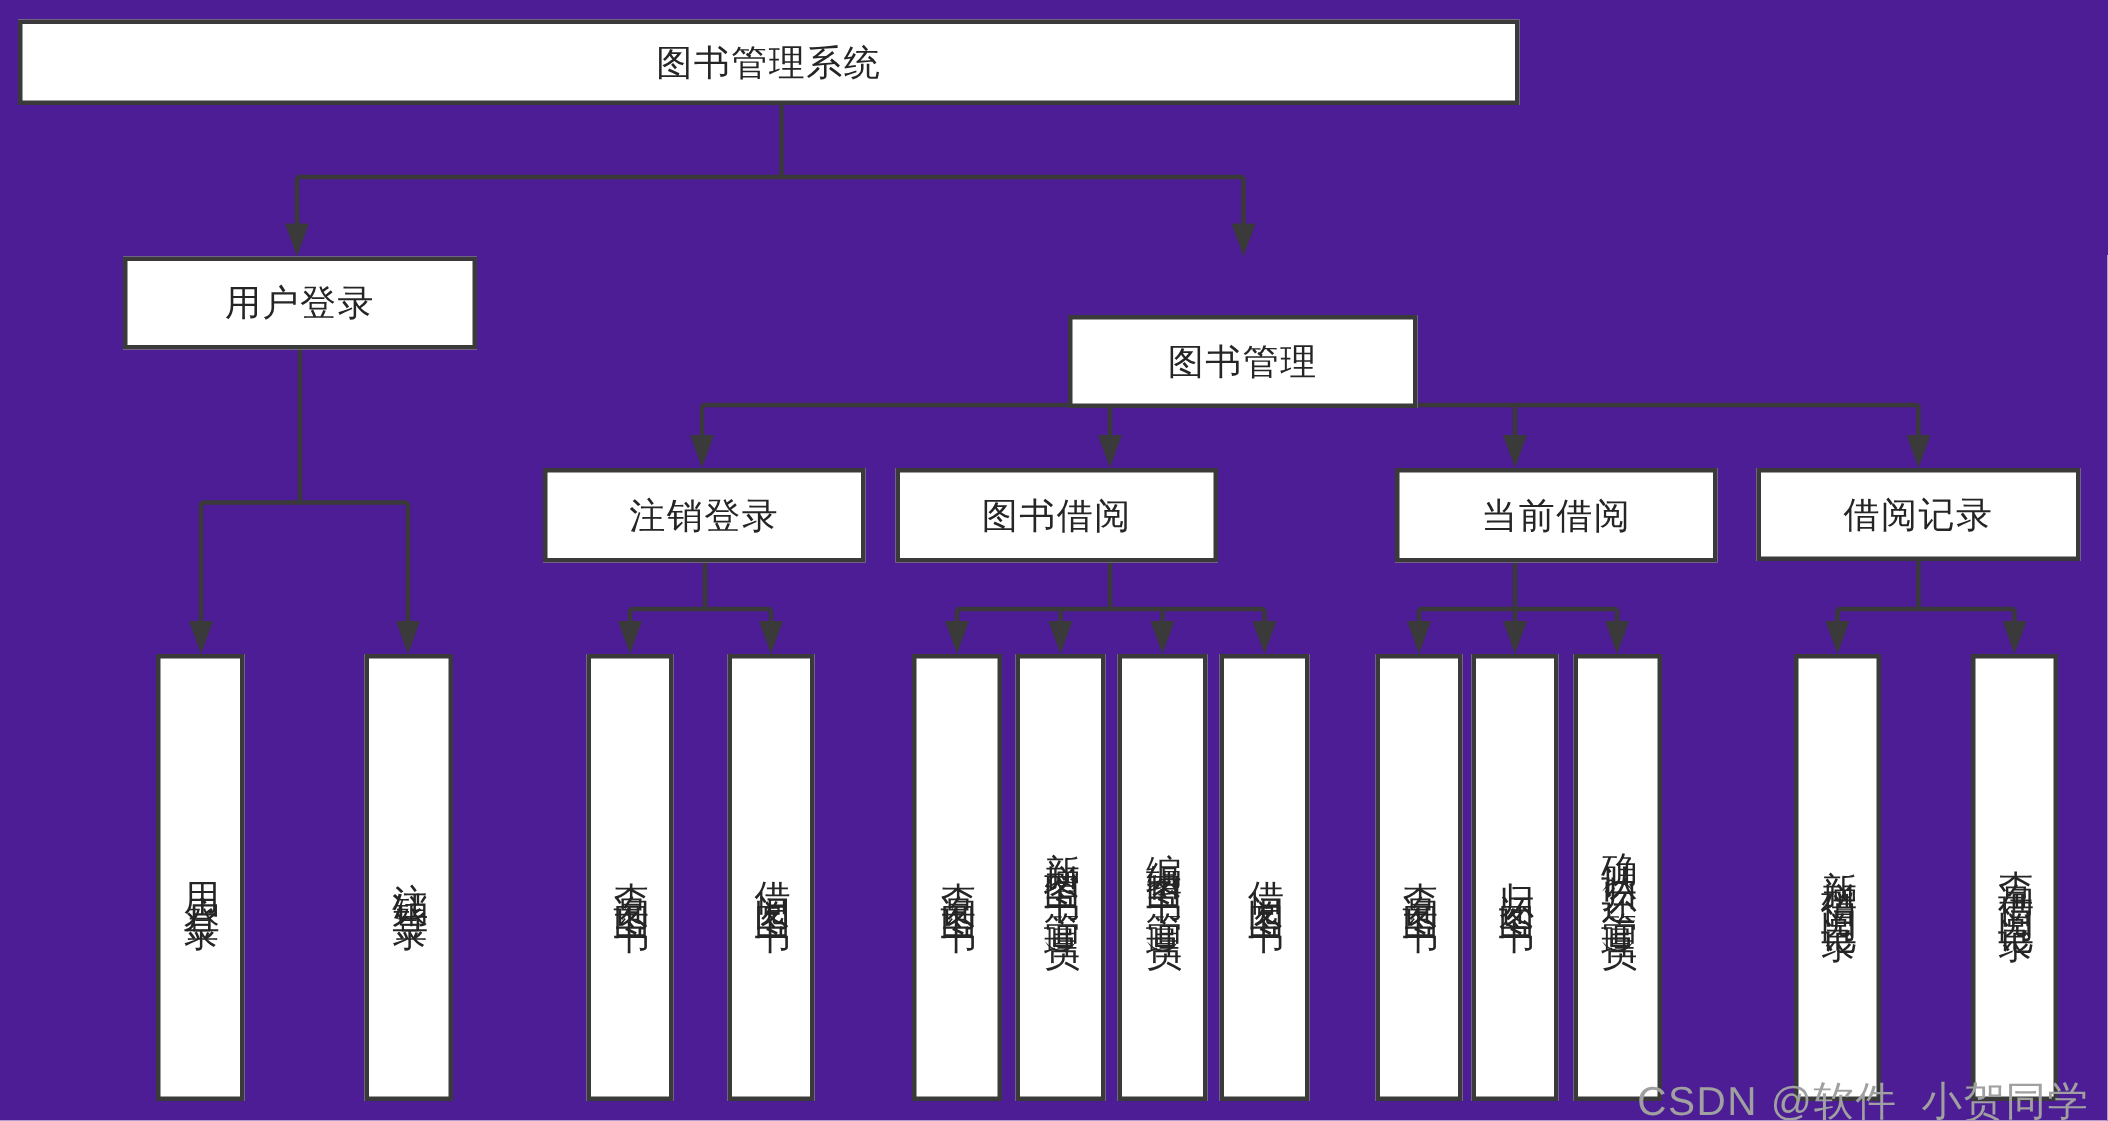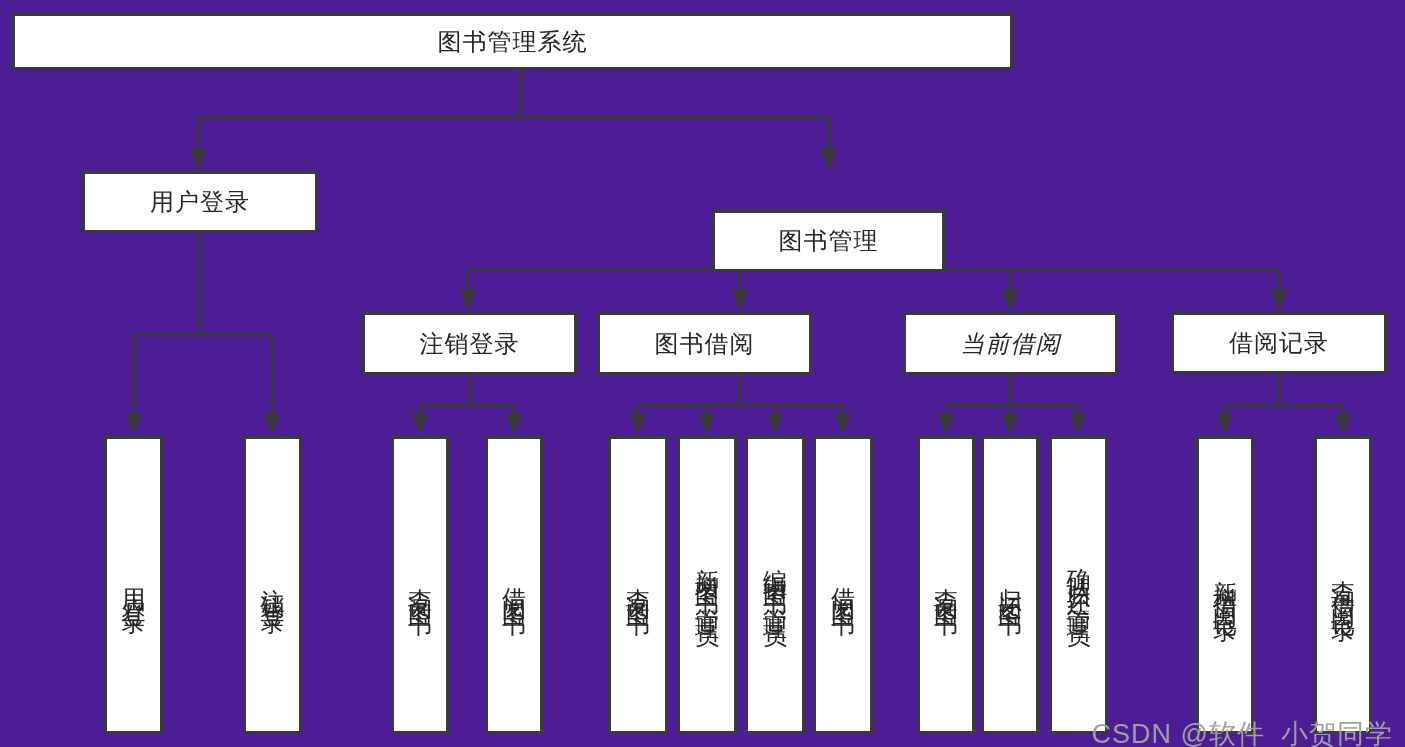--- a/index.html
+++ b/index.html
@@ -125,21 +125,21 @@
     <polygon points="1343,436 1335,414 1351,414" fill="#3a3a3a" stroke="none"></polygon>
   </svg>
 
   <div class="node" style="left:12px;top:13px;width:1001px;height:57px;">图书管理系统</div>
 
   <div class="node" style="left:82px;top:171px;width:236px;height:62px;">用户登录</div>
   <div class="node" style="left:712px;top:171px;width:233px;height:62px;margin-top:39px;">图书管理</div>
 
   <div class="node" style="left:362px;top:312px;width:215px;height:63px;">注销登录</div>
   <div class="node" style="left:597px;top:312px;width:215px;height:63px;">图书借阅</div>
-  <div class="node" style="left:903px;top:312px;width:215px;height:63px;font-style:italic;">当前借阅</div>
+  <div class="node" style="left:930px;top:312px;width:215px;height:63px;">当前借阅</div>
   <div class="node" style="left:1171px;top:312px;width:216px;height:62px;">借阅记录</div>
 
   <div class="vnode" style="left:104px;top:436px;width:59px;height:298px;">
     <span class="vtext">用户登录</span>
   </div>
   <div class="vnode" style="left:243px;top:436px;width:59px;height:298px;">
     <span class="vtext">注销登录</span>
   </div>
 
   <div class="vnode" style="left:391px;top:436px;width:58px;height:298px;">

